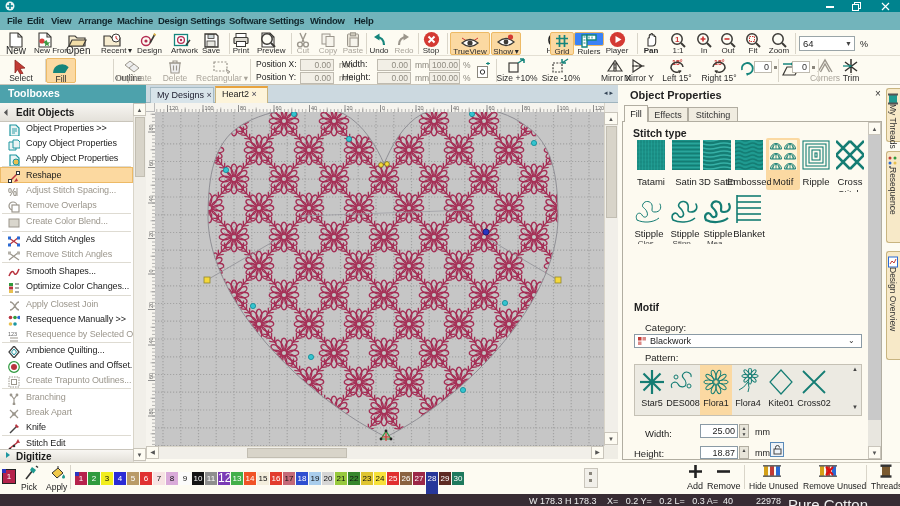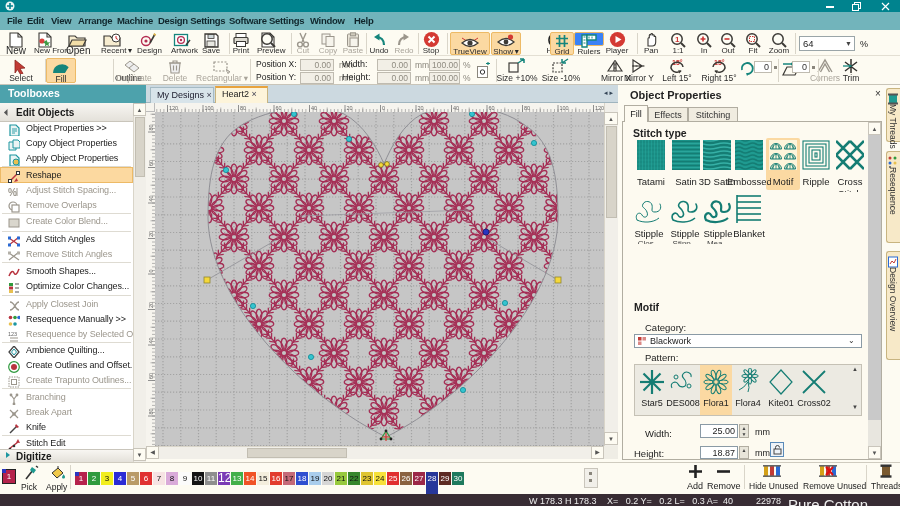--- a/index.html
+++ b/index.html
@@ -230,21 +230,21 @@
 </div>
 <div class="tbbtn" style="left:603px;top:32px;width:28px;height:23px;">
 <div style="height:15px;display:flex;align-items:center;justify-content:center">
       <svg width="17" height="17" viewBox="0 0 17 17">
         <circle cx="8.5" cy="8.5" r="7.6" fill="#d43a33"></circle>
         <path d="M6.5 5l6 3.5-6 3.5z" fill="#fff"></path>
       </svg>
     </div>
 <div style="font-size:8px;line-height:8px;white-space:nowrap">Player</div>
 </div>
-<div class="tbbtn" style="left:640px;top:32px;width:22px;height:23px;">
+<div class="tbbtn" style="left:640px;top:32px;width:22px;height:23px;font-weight:bold;">
 <div style="height:15px;display:flex;align-items:center;justify-content:center">
       <svg width="16" height="16" viewBox="0 0 16 16">
         <path d="M5 14V7c0-1 .6-1.6 1.3-1.3V3.4c0-1.2 1.6-1.2 1.6 0v-1c0-1.2 1.7-1.2 1.7 0v1.2c0-1 1.6-1 1.6 0V5c0-.9 1.5-.9 1.5 0v5c0 2-1 4-3.5 4z" fill="#fff" stroke="#3c3a36" stroke-width="1.1"></path>
       </svg>
     </div>
 <div style="font-size:8px;line-height:8px;white-space:nowrap">Pan</div>
 </div>
 <div class="tbbtn" style="left:667px;top:32px;width:22px;height:23px;">
 <div style="height:15px;display:flex;align-items:center;justify-content:center">
       <svg width="18" height="16" viewBox="0 0 18 16">

